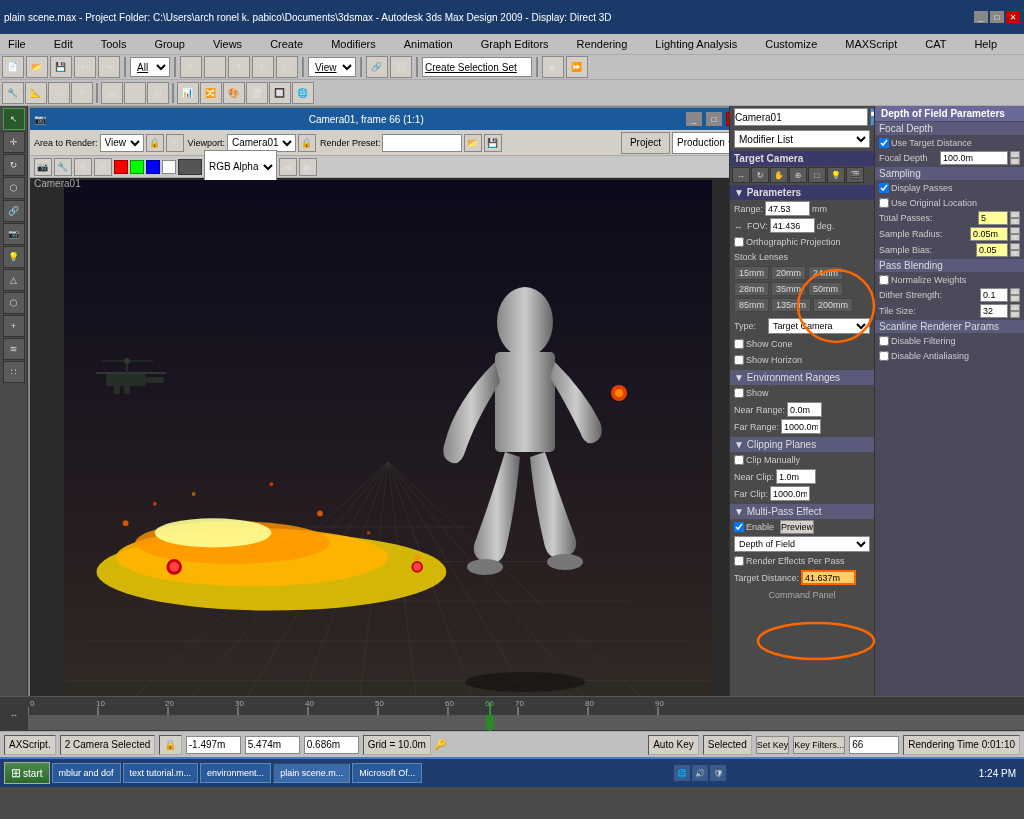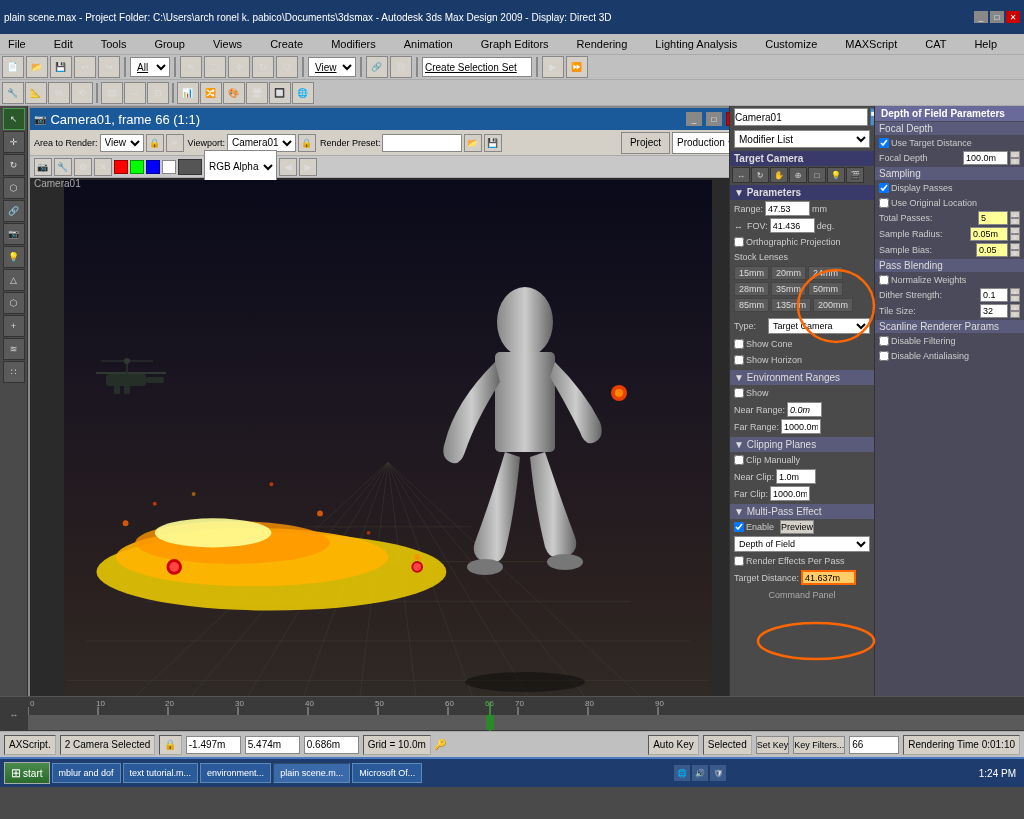--- a/index.html
+++ b/index.html
@@ -25,21 +25,21 @@
     .toolbar-dropdown { height: 20px; background: #fff; border: 1px solid #888; font-size: 10px; padding: 0 2px; min-width: 40px; text-decoration: underline; }
     
     
     .left-panel { width: 28px; background: #4a4a4a; display: flex; flex-direction: column; align-items: center; padding: 2px 0; gap: 1px; border-right: 1px solid #333; }
     .tool-btn { width: 22px; height: 22px; background: #5a5a5a; border: 1px solid #333; display: flex; align-items: center; justify-content: center; font-size: 9px; cursor: pointer; color: #ddd; }
     .tool-btn.active { background: #2a5a2a; border-color: #4a9a4a; }
 
     
     .render-window { position: absolute; top: 0; left: 0; width: 720px; height: 690px; background: #2a2a2a; border: 2px solid #888; z-index: 10; }
     .render-title { height: 22px; background: #1a5a9a; display: flex; align-items: center; padding: 0 4px; gap: 4px; color: #fff; font-size: 11px; }
-    .render-title .rtitle { flex: 1; font-size: 13px; }
+    .render-title .rtitle { flex: 1; font-size: 10px; text-align: center; }
     .render-close { width: 16px; height: 14px; background: #c00; color: #fff; font-size: 8px; cursor: pointer; display: flex; align-items: center; justify-content: center; border: 1px solid #900; }
     .render-minimize { width: 16px; height: 14px; background: #888; color: #fff; font-size: 8px; cursor: pointer; display: flex; align-items: center; justify-content: center; }
     .render-maximize { width: 16px; height: 14px; background: #888; color: #fff; font-size: 8px; cursor: pointer; display: flex; align-items: center; justify-content: center; }
     
     .render-image { width: 648px; height: 580px; background: #1a1a1a; margin: 2px auto; display: flex; align-items: center; justify-content: center; overflow: hidden; position: relative; }
     
     
     .scene-bg { width: 100%; height: 100%; background: linear-gradient(180deg, #1a1a2a 0%, #2a2a3a 40%, #3a3030 100%); position: relative; overflow: hidden; }
     
     
@@ -84,21 +84,21 @@
     .taskbar-icon { width: 16px; height: 16px; background: #3a5a8a; display: flex; align-items: center; justify-content: center; font-size: 8px; color: #ddd; }
 
     
     .toolbar2 { height: 26px; background: #c0c0c0; display: flex; align-items: center; padding: 0 2px; gap: 1px; border-bottom: 1px solid #aaa; }
 
     
     .dof-title { background: #6a6a9a; padding: 2px 6px; font-size: 10px; color: #fff; font-weight: bold; display: flex; align-items: center; justify-content: space-between; }
     .dof-section { background: #5a5a7a; padding: 1px 4px; font-size: 10px; color: #ddd; margin-top: 1px; }
     .dof-row { display: flex; align-items: center; padding: 1px 4px; gap: 2px; min-height: 15px; }
     .dof-label { font-size: 9px; color: #ccc; white-space: nowrap; flex: 1; }
-    .dof-value { background: #fff; border: 1px solid #888; font-size: 9px; color: #000; height: 14px; width: 45px; padding: 0 2px; }
+    .dof-value { background: #fff; border: 1px solid #888; font-size: 9px; color: #000; height: 14px; width: 68px; padding: 0 2px; }
     .dof-value.yellow { background: #ffff99; }
     .dof-checkbox { width: 10px; height: 10px; }
     .spinner-group { display: flex; flex-direction: column; }
     .spinner-up, .spinner-down { width: 10px; height: 7px; background: #d4d0c8; border: 1px solid #888; font-size: 6px; cursor: pointer; display: flex; align-items: center; justify-content: center; line-height: 1; }
 
     
     ::-webkit-scrollbar { width: 6px; }
     ::-webkit-scrollbar-track { background: #3a3a3a; }
     ::-webkit-scrollbar-thumb { background: #6a6a6a; }
   </style>
@@ -448,21 +448,21 @@
     <div class="section-header-light" style="margin-top:2px;">
       <span>▼</span>
       <span>Environment Ranges</span>
     </div>
     <div class="param-row">
       <input type="checkbox" class="param-checkbox" style="">
       <span class="param-label">Show</span>
     </div>
     <div class="param-row">
       <span class="param-label">Near Range:</span>
-      <input class="param-value" type="text" value="0.0m" style="width: 32px; font-style: italic;">
+      <input class="param-value" type="text" value="0.0m" style="width: 32px;">
     </div>
     <div class="param-row">
       <span class="param-label">Far Range:</span>
       <input class="param-value" type="text" value="1000.0m" style="width: 40px;">
     </div>
 
     <div class="section-header-light" style="margin-top:2px;">
       <span>▼</span>
       <span>Clipping Planes</span>
     </div>

